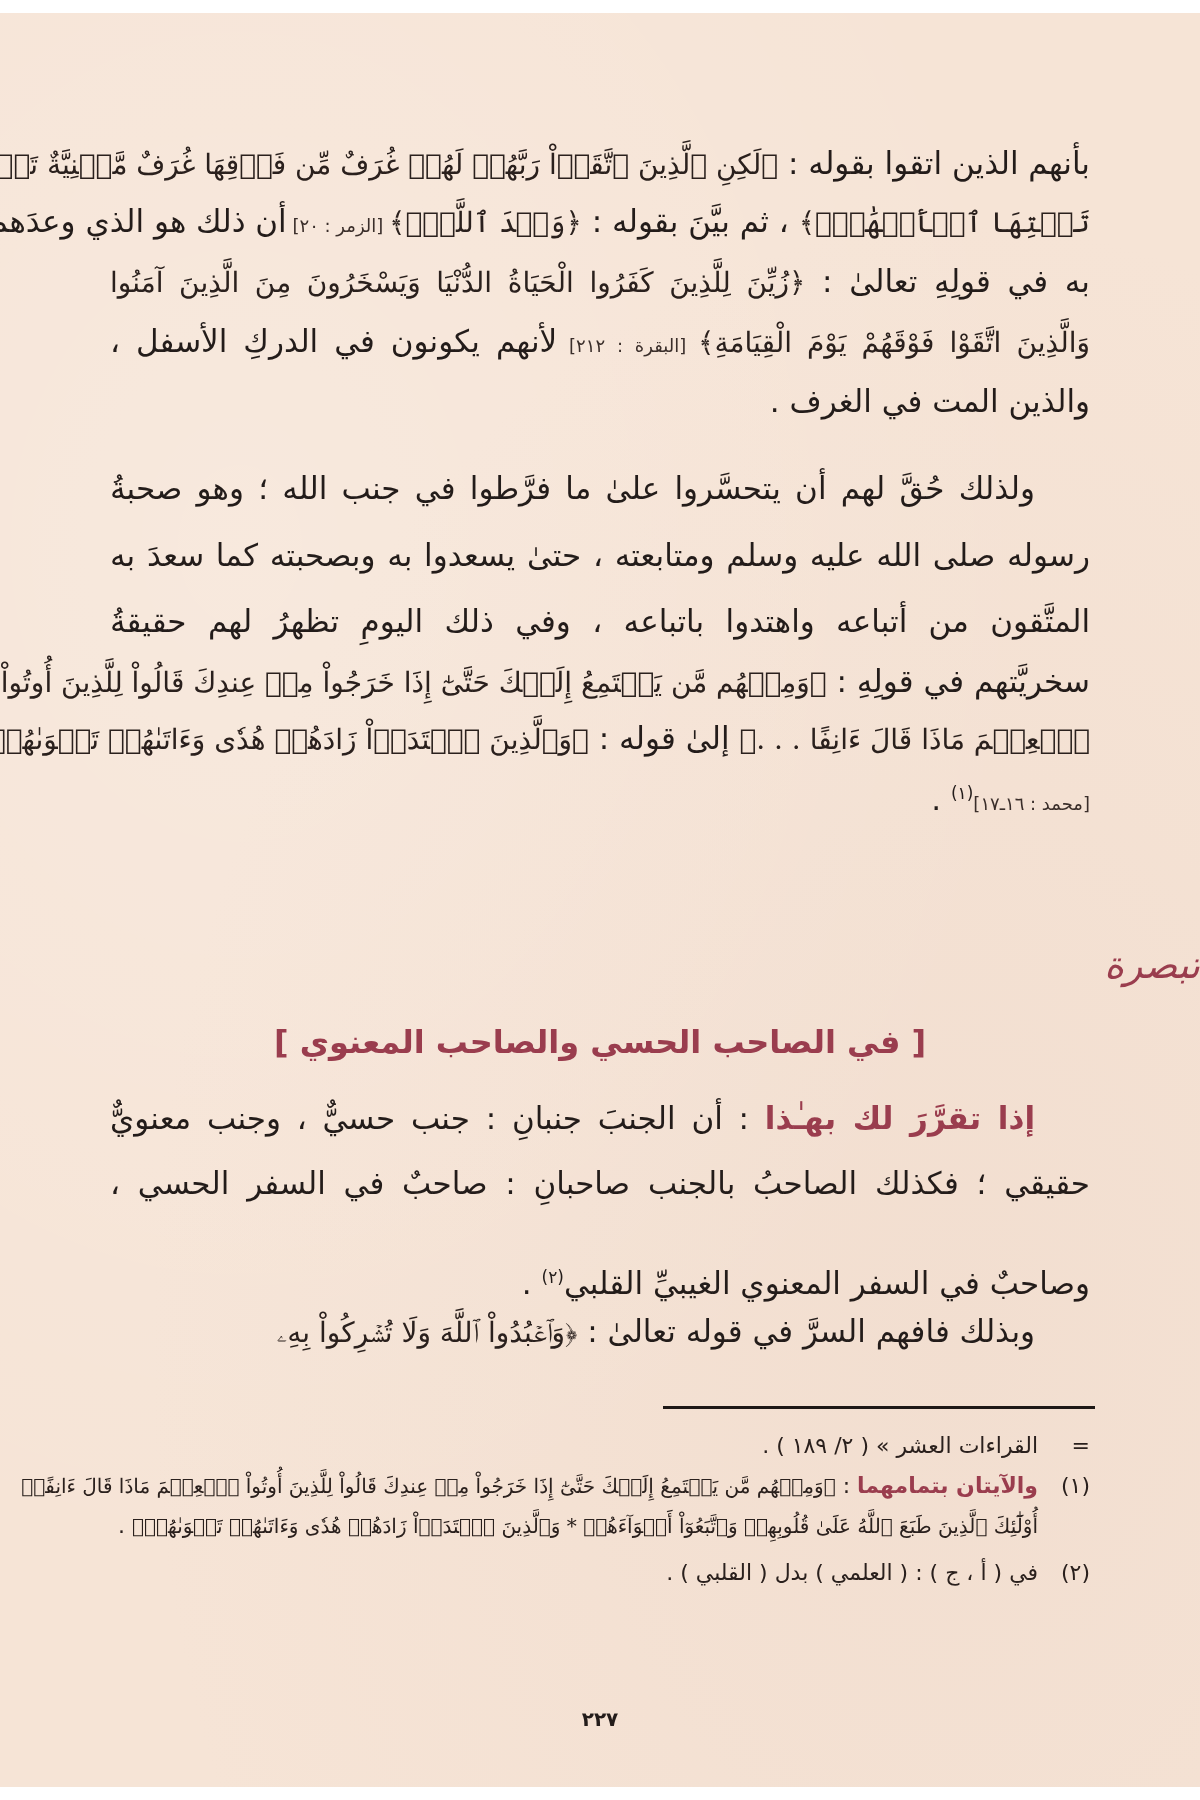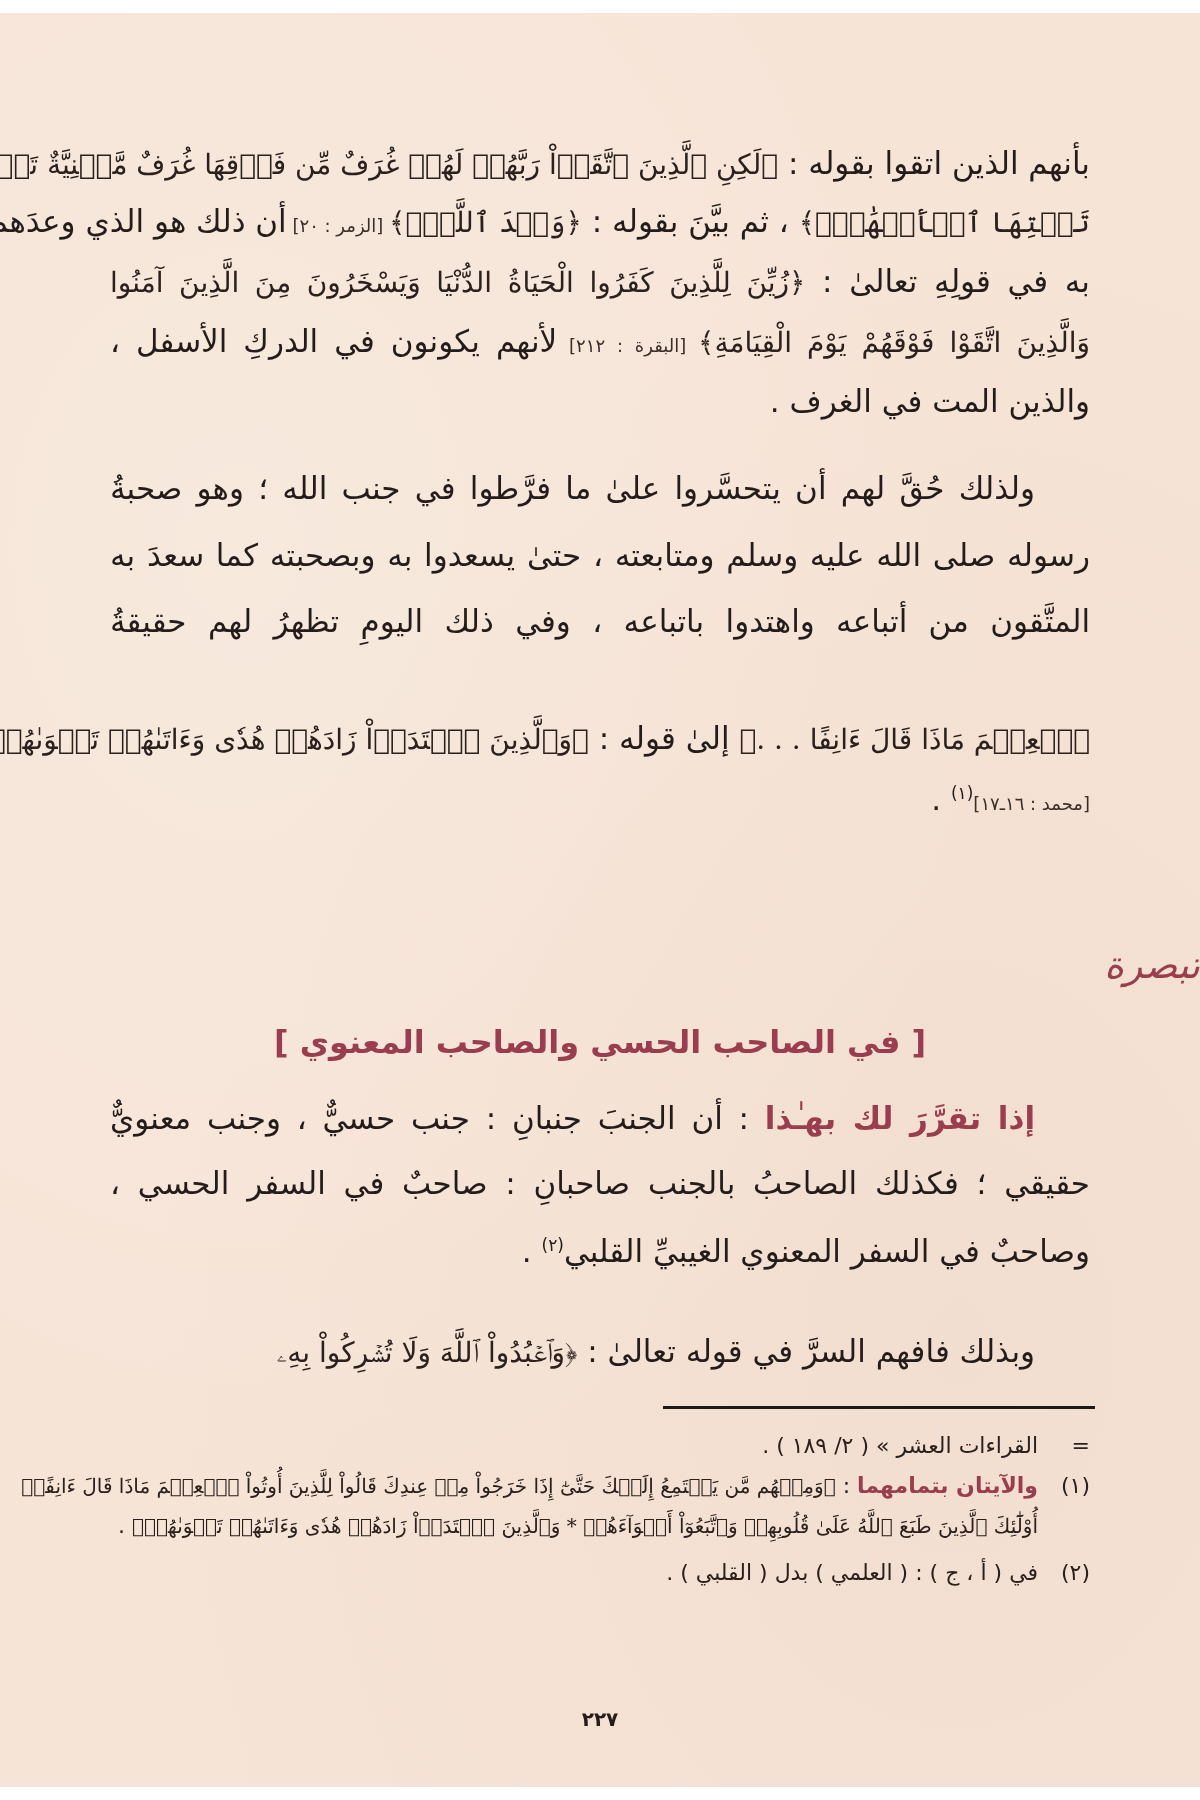--- a/index.html
+++ b/index.html
@@ -152,41 +152,44 @@
 
   <div class="line indent" style="top:455px;">
     <span>ولذلك حُقَّ لهم أن يتحسَّروا علىٰ ما فرَّطوا في جنب الله ؛ وهو صحبةُ</span>
   </div>
   <div class="line" style="top:522px;">
     <span>رسوله صلى الله عليه وسلم ومتابعته ، حتىٰ يسعدوا به وبصحبته كما سعدَ به</span>
   </div>
   <div class="line" style="top:588px;">
     <span>المتَّقون من أتباعه واهتدوا باتباعه ، وفي ذلك اليومِ تظهرُ لهم حقيقةُ</span>
   </div>
+  <div class="line" style="top:648px;">
+    <span>سخريَّتهم في قولِهِ : </span><span class="quran">﴿وَمِنۡهُم مَّن يَسۡتَمِعُ إِلَيۡكَ حَتَّىٰٓ إِذَا خَرَجُواْ مِنۡ عِندِكَ قَالُواْ لِلَّذِينَ أُوتُواْ</span>
+  </div>
   <div class="line" style="top:705px;">
     <span class="quran">ٱلۡعِلۡمَ مَاذَا قَالَ ءَانِفًا . . .﴾</span><span> إلىٰ قوله : </span><span class="quran">﴿وَٱلَّذِينَ ٱهۡتَدَوۡاْ زَادَهُمۡ هُدٗى وَءَاتَىٰهُمۡ تَقۡوَىٰهُمۡ﴾</span>
   </div>
   <div class="line last" style="top:760px;">
     <span class="ref">[محمد : ١٦ـ١٧]</span><span class="sup">(١)</span><span> .</span>
   </div>
 
   <div class="heading-ornate">تبصرة</div>
   <div class="heading-sub">[ في الصاحب الحسي والصاحب المعنوي ]</div>
 
   <div class="line indent" style="top:1085px;">
     <span class="accent">إذا تقرَّرَ لك بهـٰذا</span><span> : أن الجنبَ جنبانِ : جنب حسيٌّ ، وجنب معنويٌّ</span>
   </div>
   <div class="line" style="top:1150px;">
     <span>حقيقي ؛ فكذلك الصاحبُ بالجنب صاحبانِ : صاحبٌ في السفر الحسي ،</span>
   </div>
-  <div class="line last" style="top:1212px;">
+  <div class="line last" style="top:1244px;">
     <span>وصاحبٌ في السفر المعنوي الغيبيِّ القلبي</span><span class="sup">(٢)</span><span> .</span>
   </div>
 
-  <div class="line indent last" style="top:1298px;margin-top:20px;">
+  <div class="line indent last" style="top:1298px;">
     <span>وبذلك فافهم السرَّ في قوله تعالىٰ : </span><span class="quran">﴿وَٱعۡبُدُواْ ٱللَّهَ وَلَا تُشۡرِكُواْ بِهِۦ</span>
   </div>
 
   <div class="rule"></div>
 
   <div class="fn" style="top:1418px;">
     <span class="num">=</span><span>القراءات العشر » ( ٢/ ١٨٩ ) .</span>
   </div>
   <div class="fn" style="top:1458px;">
     <span class="num">(١)</span><span class="accent">والآيتان بتمامهما</span><span> : </span><span class="quran">﴿وَمِنۡهُم مَّن يَسۡتَمِعُ إِلَيۡكَ حَتَّىٰٓ إِذَا خَرَجُواْ مِنۡ عِندِكَ قَالُواْ لِلَّذِينَ أُوتُواْ ٱلۡعِلۡمَ مَاذَا قَالَ ءَانِفًاۚ</span>

